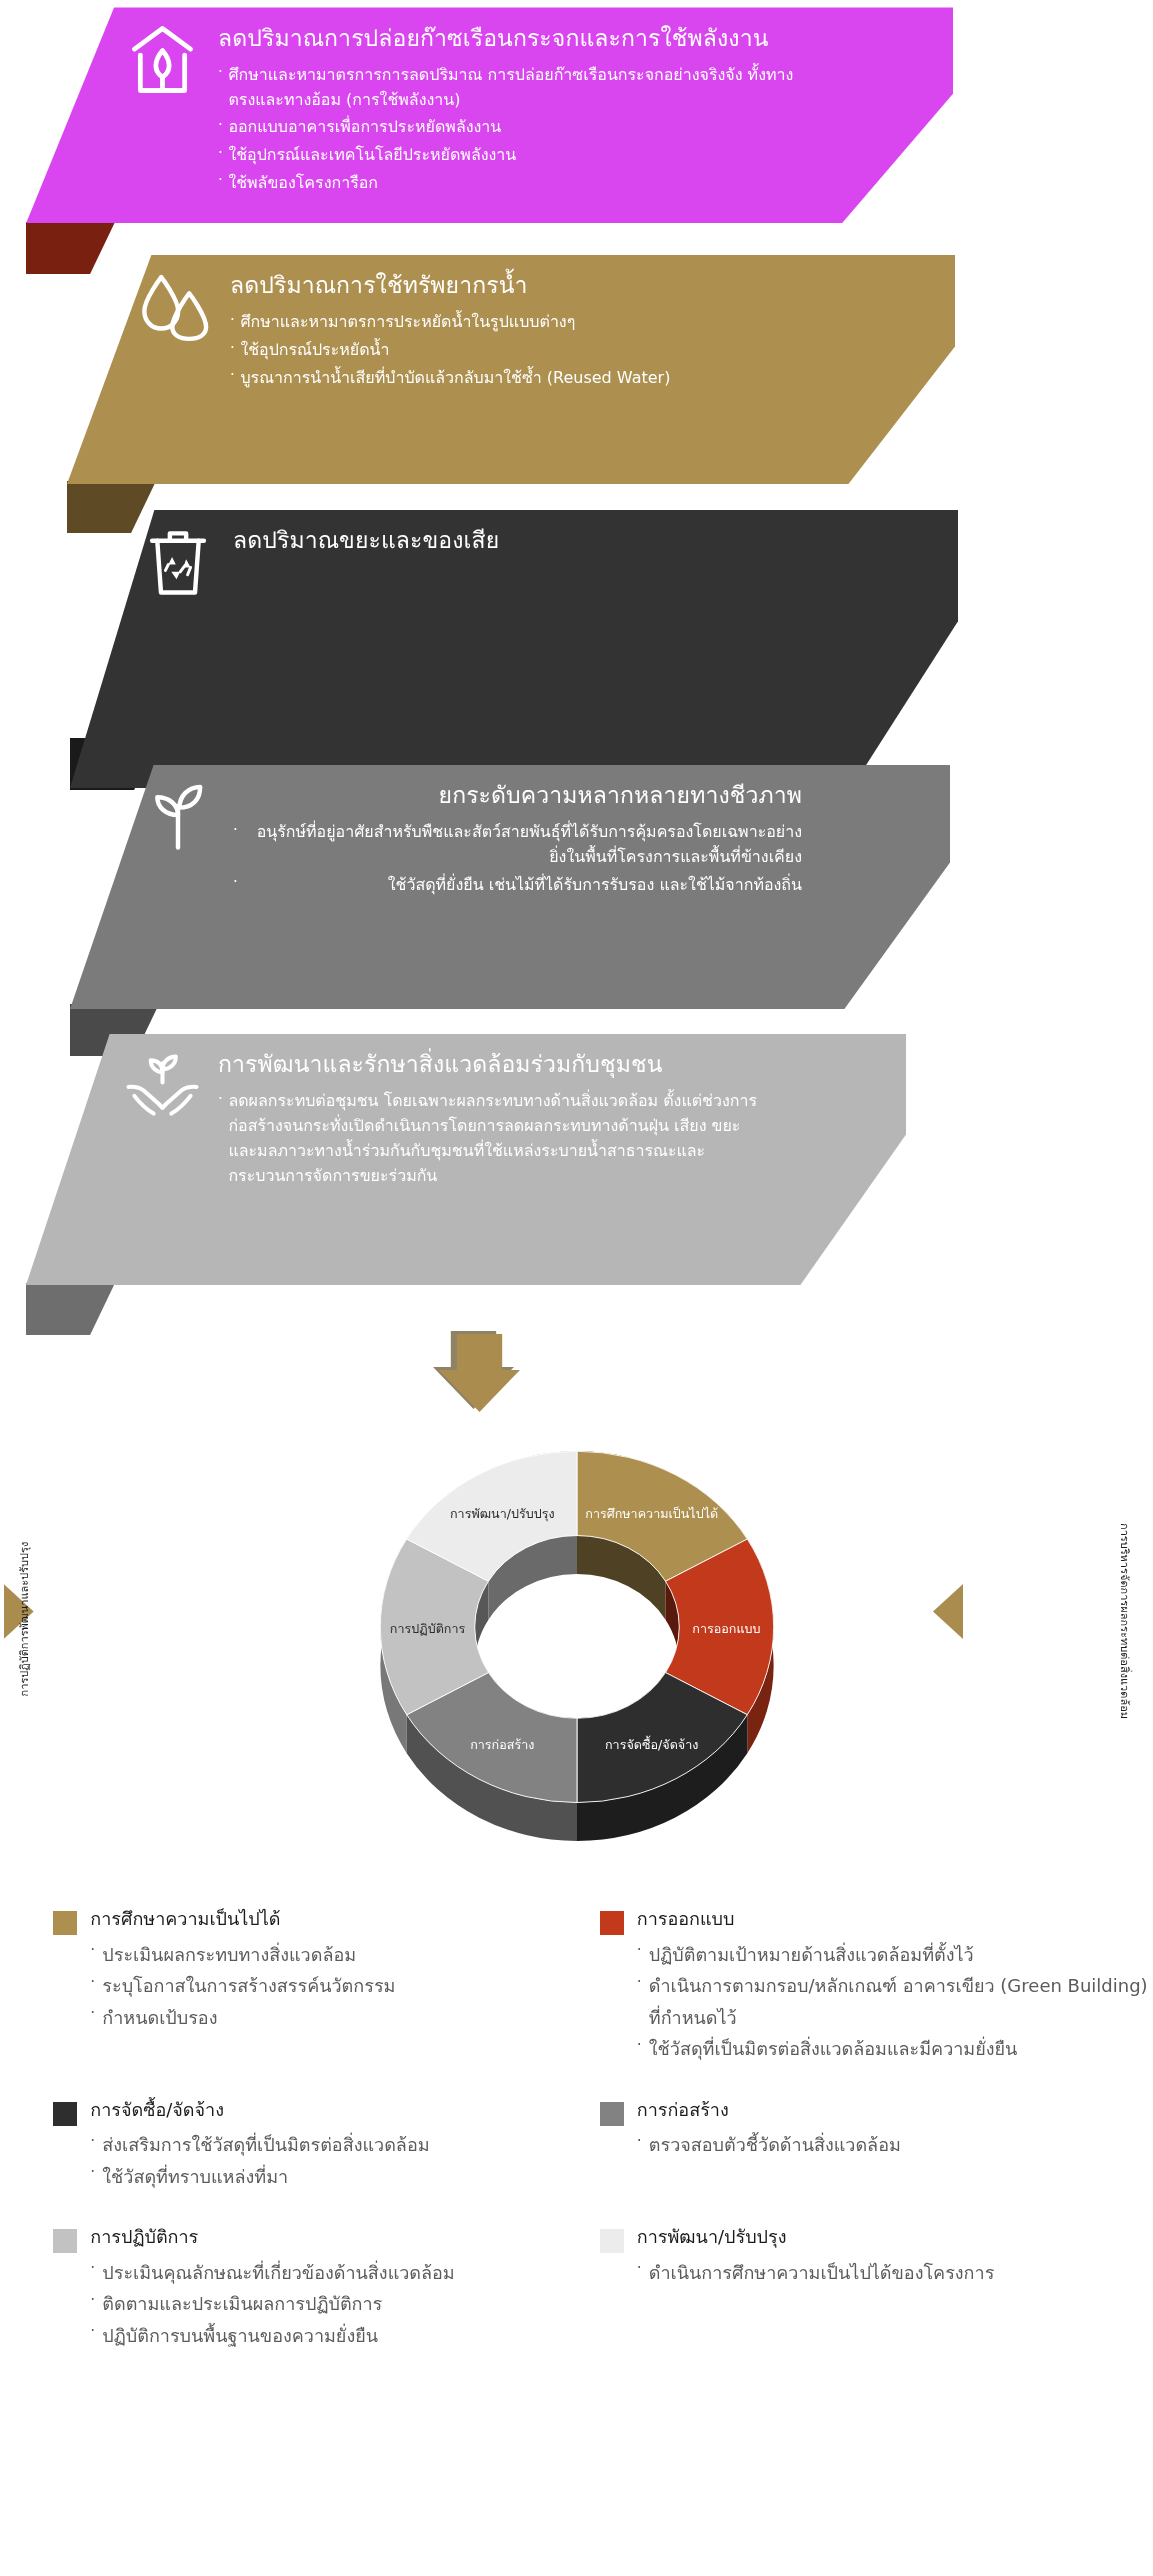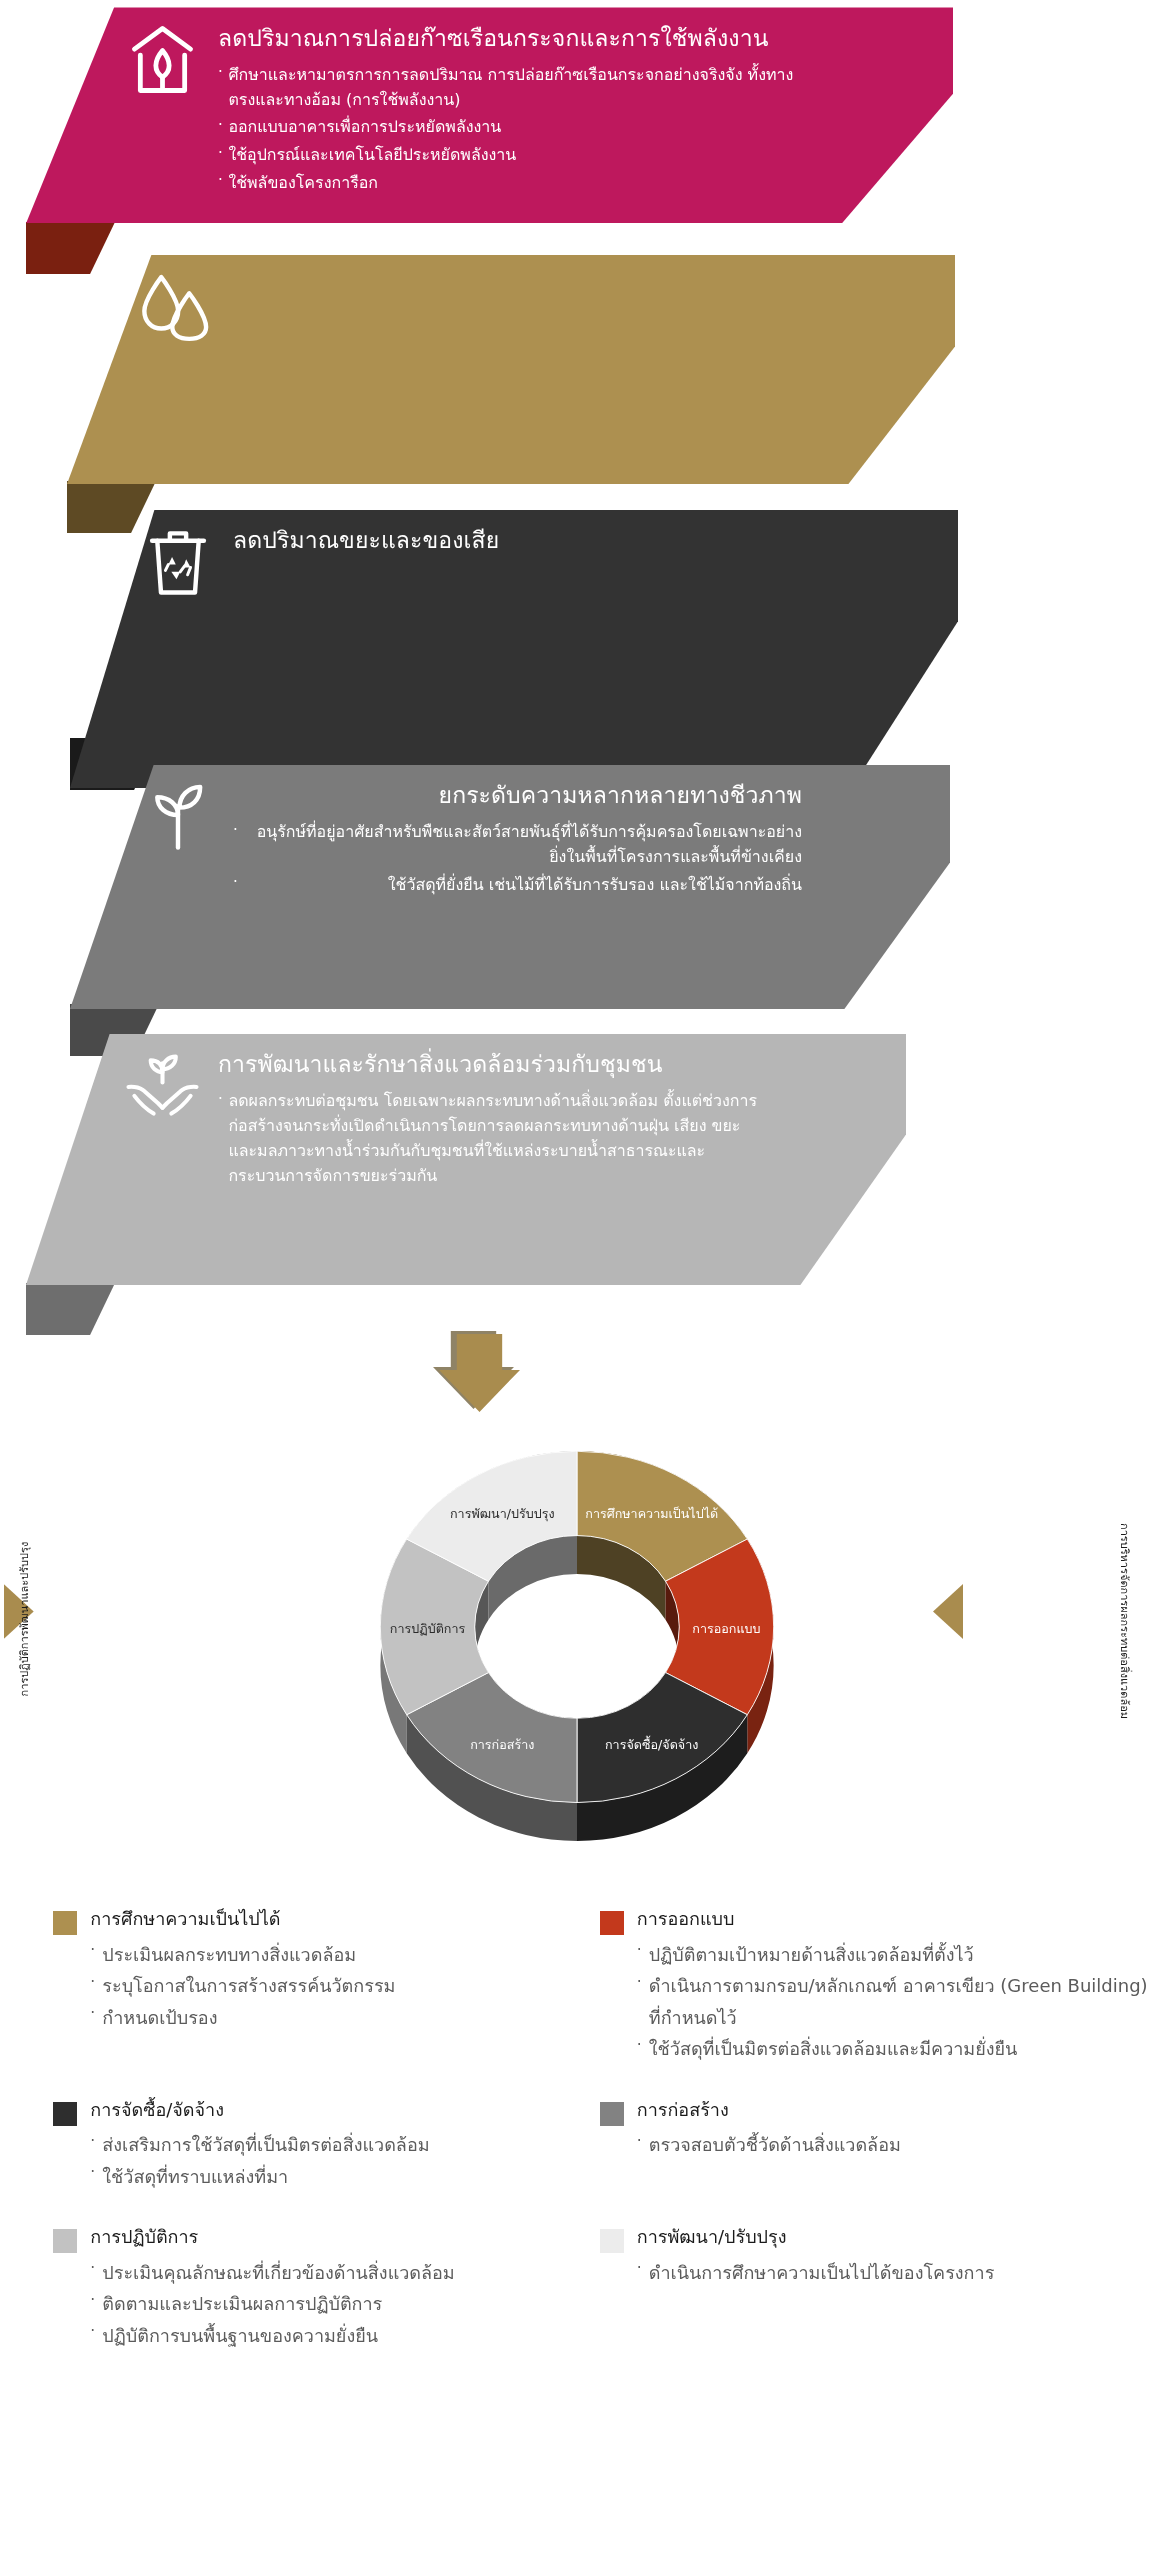--- a/index.html
+++ b/index.html
@@ -151,21 +151,21 @@
   .legend-list li::before{
     content:"\00B7";
     position:absolute;left:0;top:-1.5px;font-size:15.5px;
   }
 </style>
 </head>
 <body>
 
 <div id="banner-stack">
     <div class="banner-shadow" style="left: 26px; top: 222px; background: rgb(122, 32, 16);"></div>
-    <div class="banner" style="left: 26px; top: 7.4px; width: 927px; height: 216px; background: #be185d;">
+    <div class="banner" style="left: 26px; top: 7.4px; width: 927px; height: 216px; background: #d946ef;">
       <div class="banner-icon" style="margin-left: 81px;">
         <svg width="65" height="71" viewBox="0 0 88 96" fill="none" stroke="#fff" stroke-width="6.5" stroke-linejoin="round" stroke-linecap="round">
           <path d="M6 34 L44 6 L82 34"></path>
           <path d="M14 42 L14 90 L74 90 L74 42"></path>
           <path d="M44 36 C32 50 32 64 44 72 C56 64 56 50 44 36 Z"></path>
           <path d="M44 72 L44 86"></path>
         </svg>
       </div>
       <div class="banner-body">
         <div class="banner-title">ลดปริมาณการปล่อยก๊าซเรือนกระจกและการใช้พลังงาน</div>
@@ -177,20 +177,28 @@
         </ul>
       </div>
     </div>
     <div class="banner-shadow" style="left: 67px; top: 481px; background: rgb(94, 74, 36);"></div>
     <div class="banner" style="left: 67px; top: 255px; width: 888px; height: 229px; background: rgb(173, 144, 80);">
       <div class="banner-icon" style="margin-left: 52px;">
         <svg width="75" height="71" viewBox="0 0 102 96" fill="none" stroke="#fff" stroke-width="6" stroke-linejoin="round" stroke-linecap="round">
           <path d="M33 8 C33 8 10 38 10 54 C10 68 20 78 33 78 C46 78 56 68 56 54 C56 38 33 8 33 8 Z"></path>
           <path d="M71 30 C71 30 48 60 48 76 C48 86 57 92 71 92 C85 92 94 86 94 76 C94 60 71 30 71 30 Z"></path>
         </svg>
+      </div>
+      <div class="banner-body">
+        <div class="banner-title">ลดปริมาณการใช้ทรัพยากรน้ำ</div>
+        <ul class="banner-list">
+          <li>ศึกษาและหามาตรการประหยัดน้ำในรูปแบบต่างๆ</li>
+          <li>ใช้อุปกรณ์ประหยัดน้ำ</li>
+          <li>บูรณาการนำน้ำเสียที่บำบัดแล้วกลับมาใช้ซ้ำ (Reused Water)</li>
+        </ul>
       </div>
     </div>
     <div class="banner-shadow" style="left: 70px; top: 738px; background: rgb(26, 26, 26);"></div>
     <div class="banner" style="left: 70px; top: 510px; width: 888px; height: 278px; background: rgb(51, 51, 51);">
       <div class="banner-icon" style="margin-left: 52px;">
         <svg width="64" height="71" viewBox="0 0 86 96" fill="none" stroke="#fff" stroke-width="6" stroke-linejoin="round" stroke-linecap="round">
           <path d="M8 20 L78 20"></path>
           <path d="M32 20 L32 10 L54 10 L54 20"></path>
           <path d="M15 20 L20 90 L66 90 L71 20"></path>
           <path d="M35 42 L30 52 L40 52 Z" fill="#fff" stroke="none"></path>

